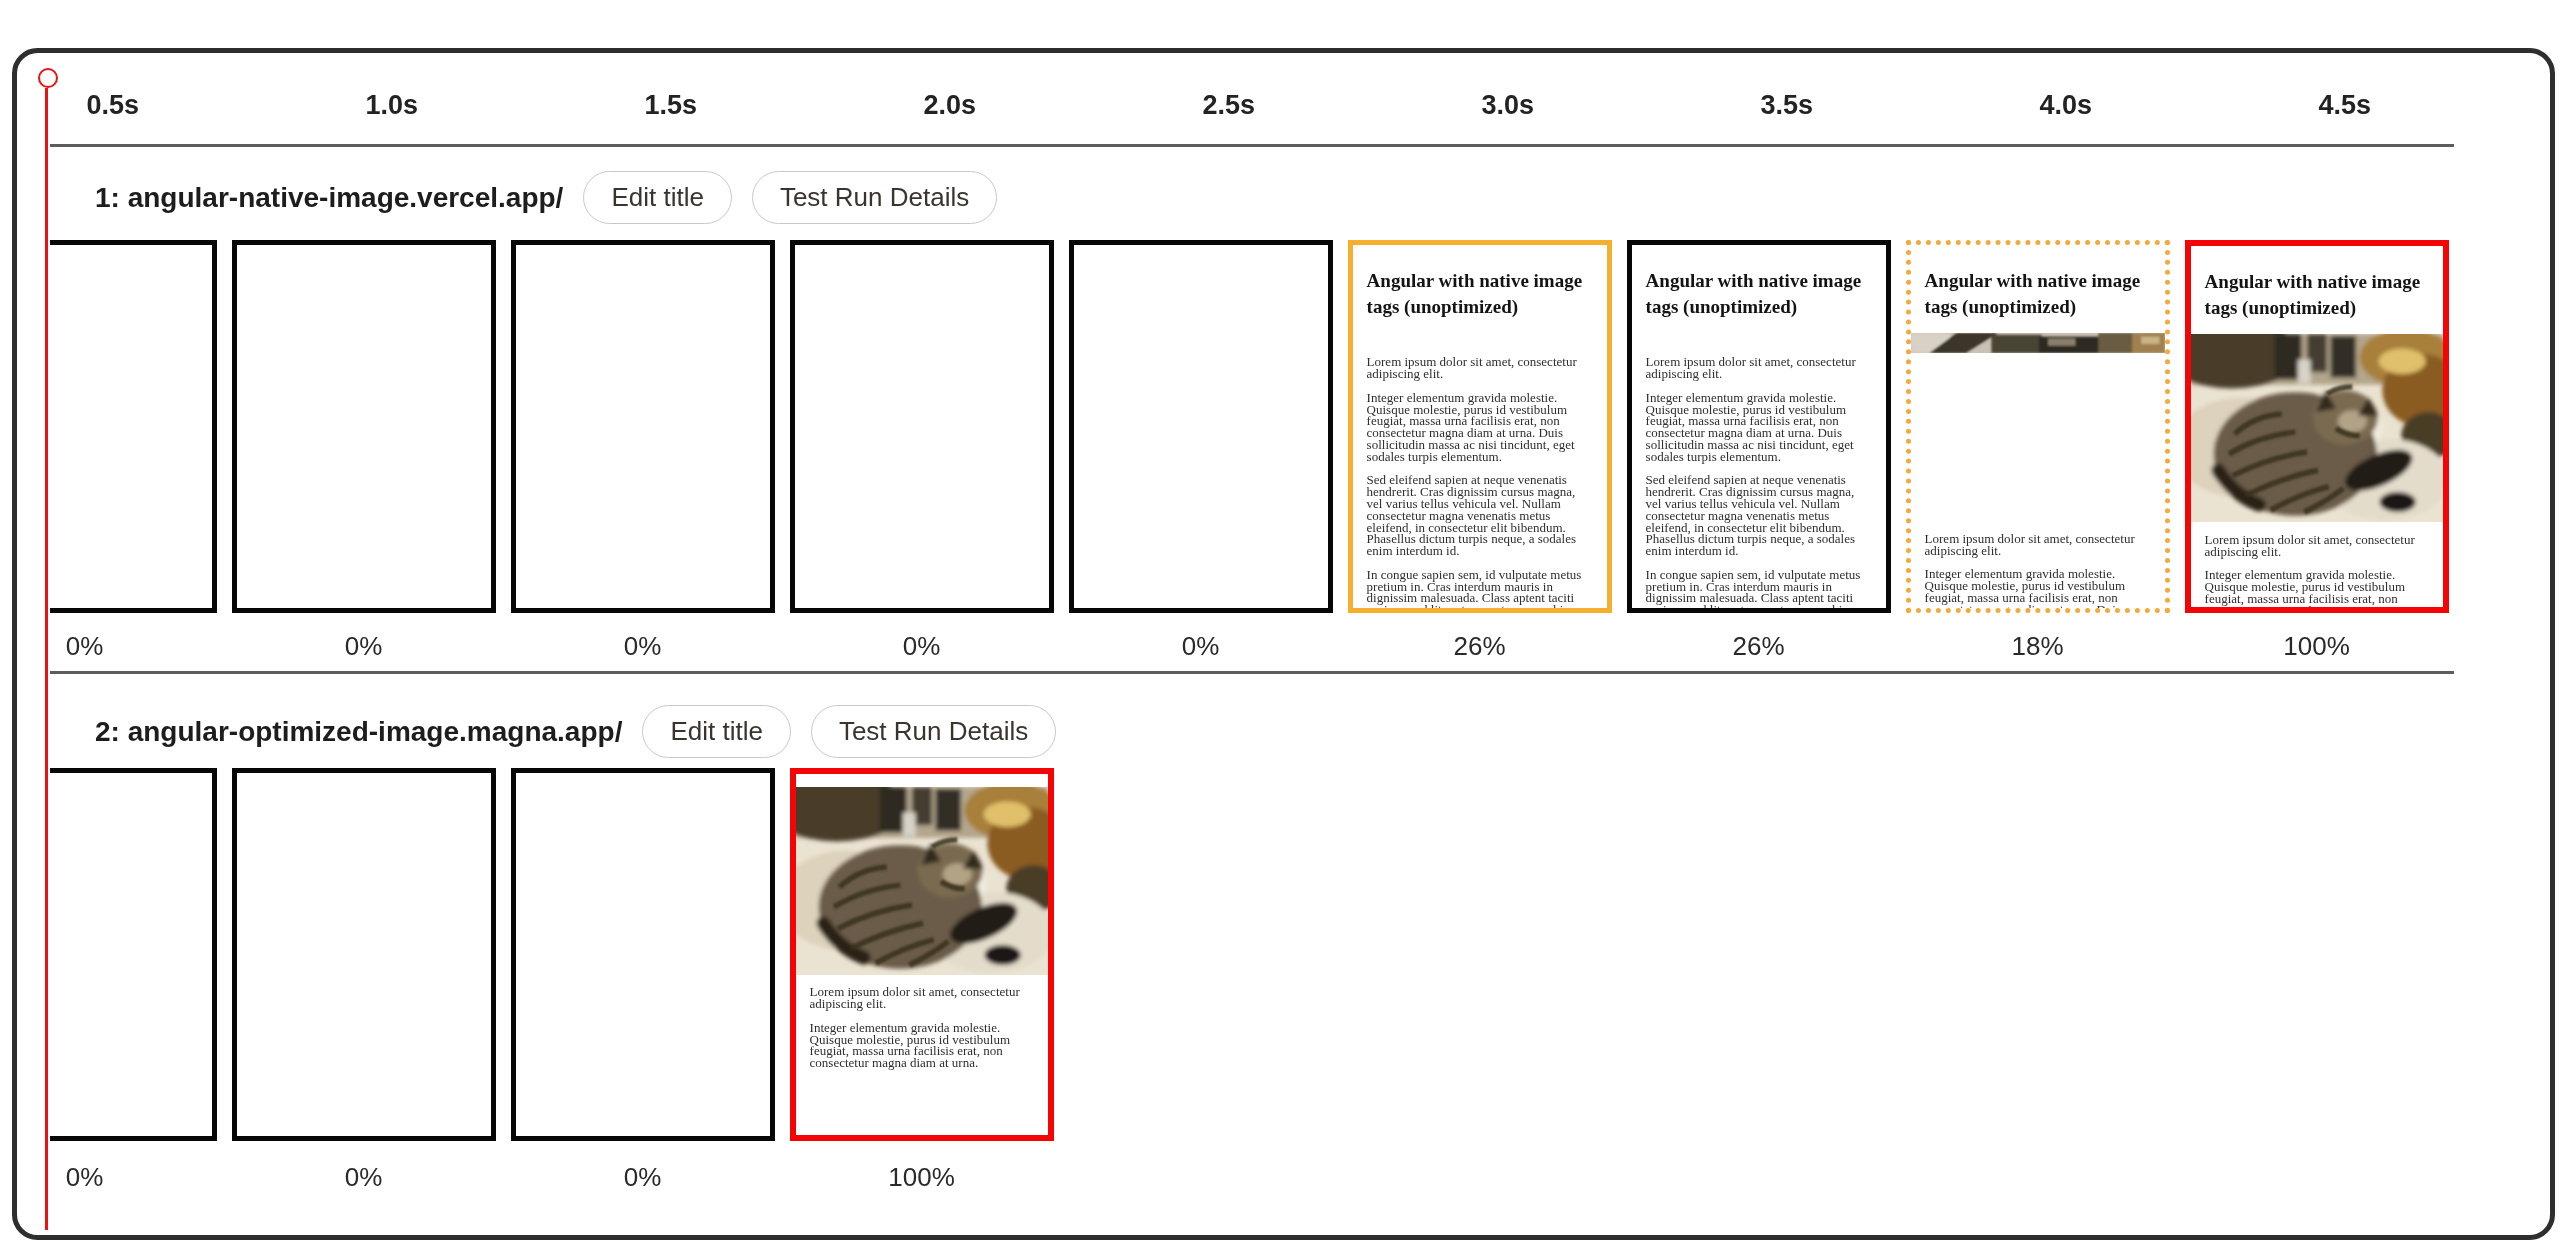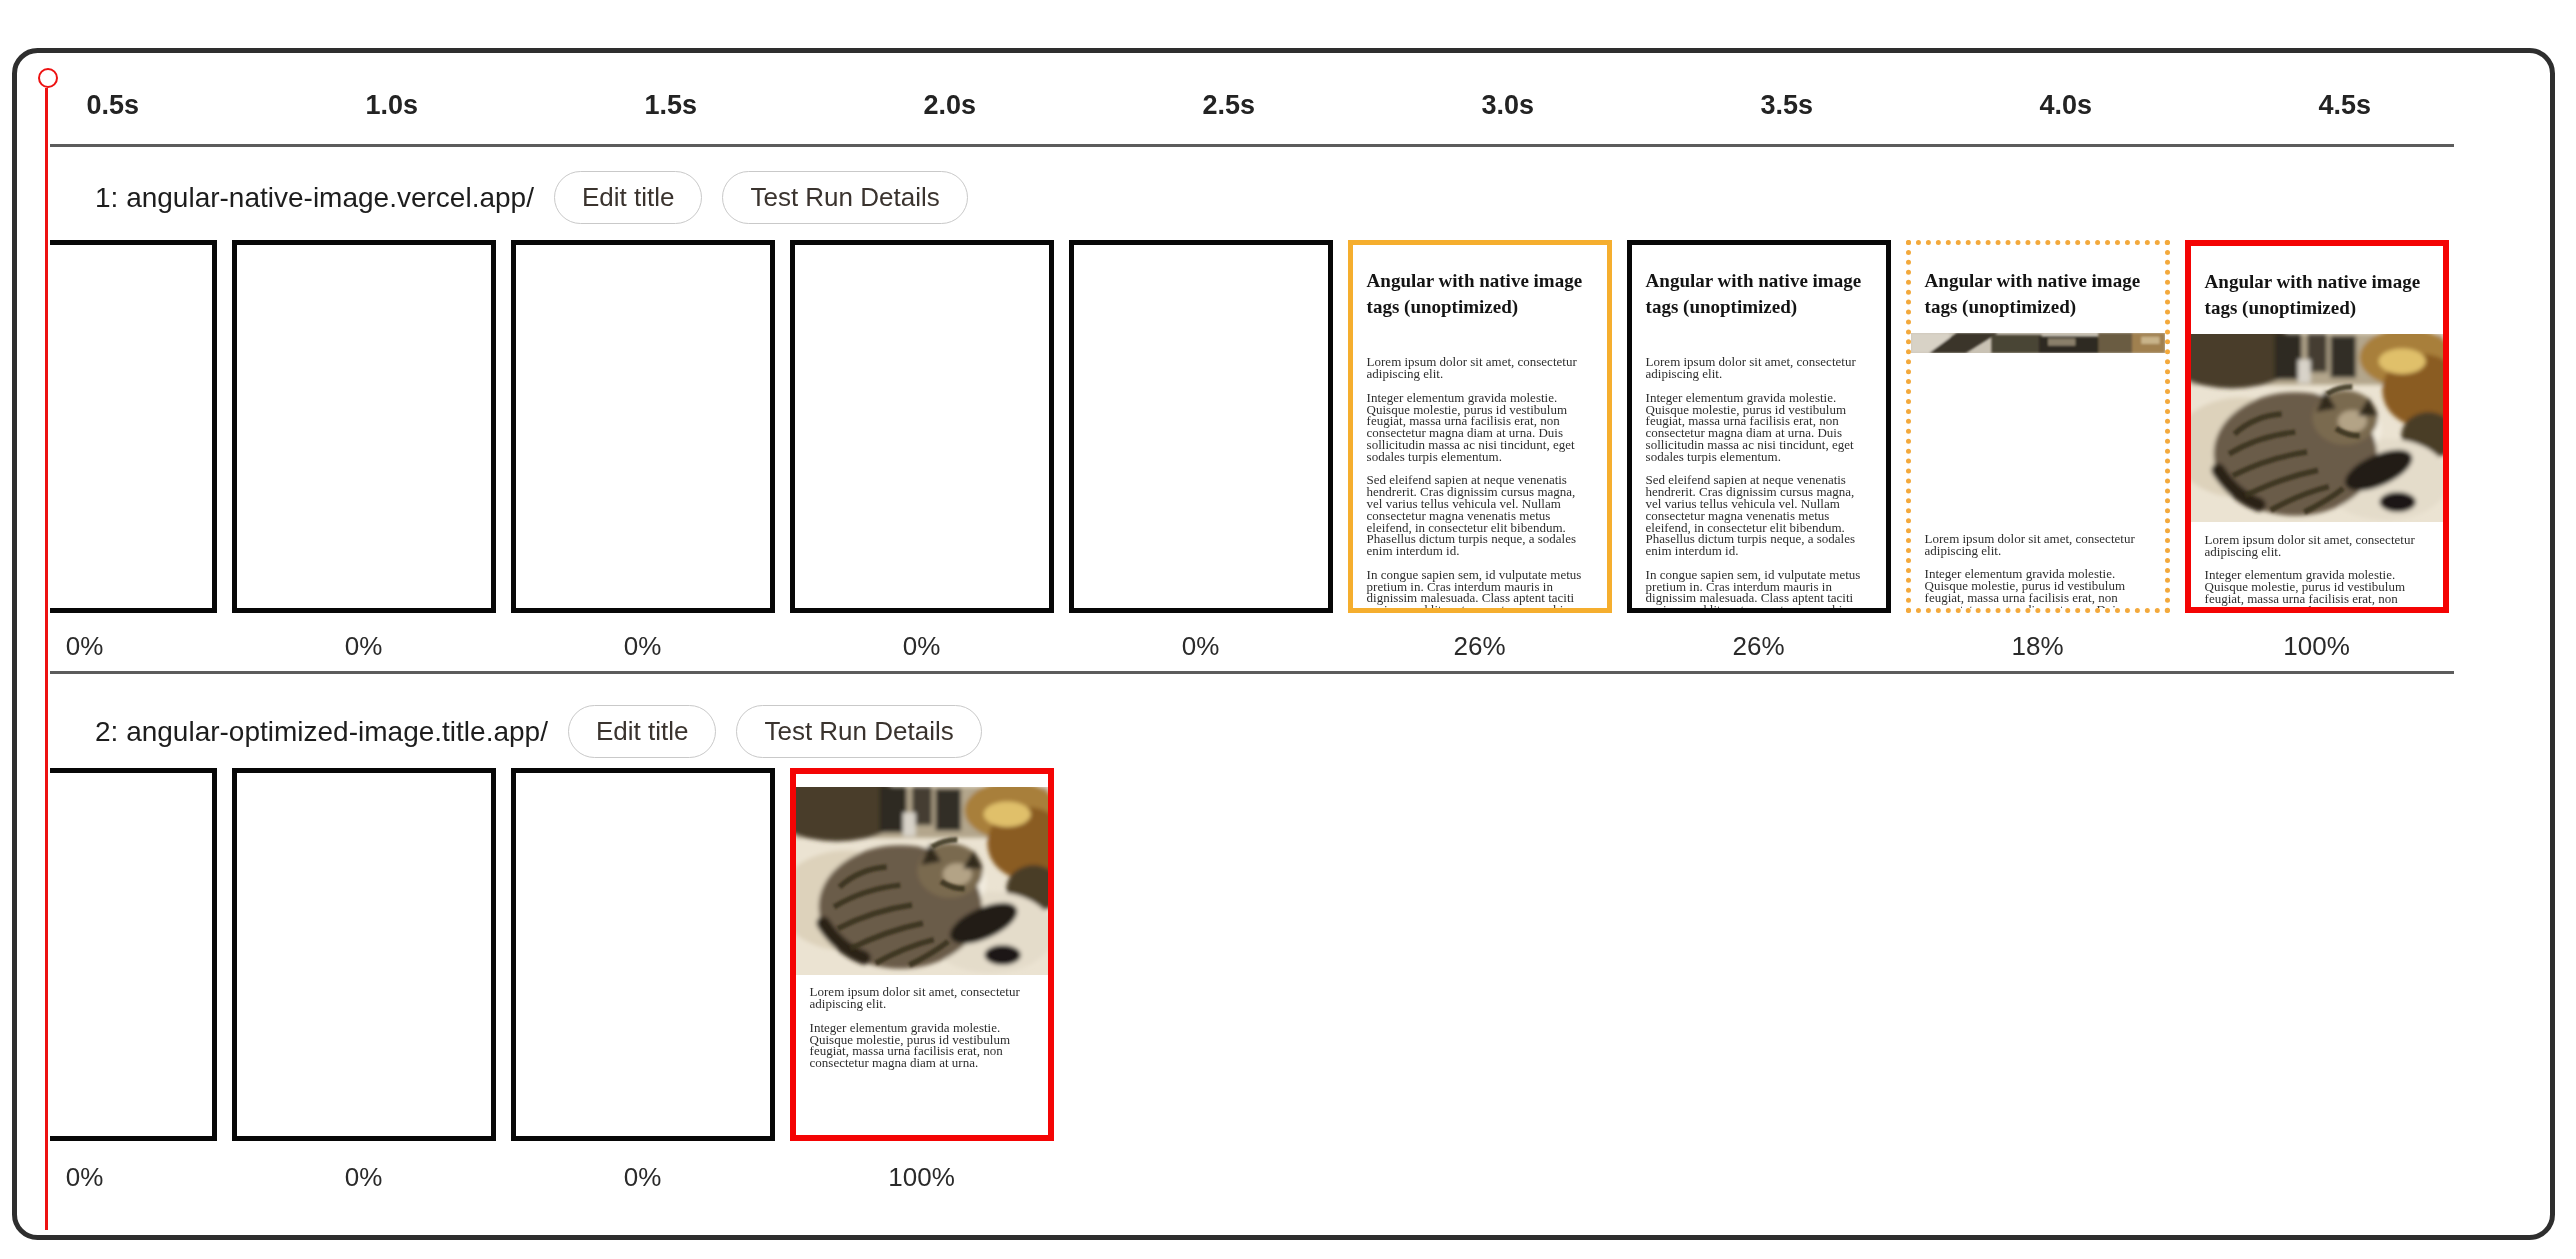--- a/index.html
+++ b/index.html
@@ -12,21 +12,21 @@
   .hline{position:absolute;height:2.7px;background:#5c5c5c;left:50px;width:2404px;}
   .axis-line{top:144px;}
   .sep-line{top:671px;}
 
   .tick{position:absolute;top:90px;width:109px;text-align:right;
         font-size:27px;font-weight:700;color:#232323;}
 
   .run-header{position:absolute;left:95px;height:53px;display:flex;align-items:center;gap:20px;}
   .run-header.r1{top:171px;}
   .run-header.r2{top:705px;}
-  .run-title{font-size:28px;font-weight:400;color:#1d1d1d;white-space:nowrap;}
+  .run-title{font-size:28px;font-weight:700;color:#1d1d1d;white-space:nowrap;}
   .pill{display:inline-block;box-sizing:border-box;height:53px;line-height:49px;padding:0 27px;
         background:#fff;border:1.8px solid #c9c9c9;border-radius:27px;
         font-family:"Liberation Sans",sans-serif;font-size:26px;color:#3a332e;white-space:nowrap;cursor:pointer;}
 
   .strip-clip{position:absolute;left:50px;width:2405px;height:376px;overflow:hidden;}
   .strip-clip.r1{top:239px;}
   .strip-clip.r2{top:767px;}
 
   .frame{position:absolute;top:0.9px;box-sizing:border-box;width:264px;height:373px;
          background:#fff;border:5.5px solid #070707;overflow:hidden;}
@@ -129,21 +129,21 @@
   <span class="pct r1" style="left:309px">0%</span>
   <span class="pct r1" style="left:588px">0%</span>
   <span class="pct r1" style="left:867px">0%</span>
   <span class="pct r1" style="left:1146px">0%</span>
   <span class="pct r1" style="left:1425px">26%</span>
   <span class="pct r1" style="left:1704px">26%</span>
   <span class="pct r1" style="left:1983px">18%</span>
   <span class="pct r1" style="left:2262px">100%</span>
 
   <div class="run-header r2">
-    <span class="run-title">2: angular-optimized-image.title.app/</span>
+    <span class="run-title">2: angular-optimized-image.magna.app/</span>
     <button class="pill">Edit title</button>
     <button class="pill">Test Run Details</button>
   </div>
 
   <div class="strip-clip r2">
     <div class="frame" style="left:-97px"></div>
     <div class="frame" style="left:182px"></div>
     <div class="frame" style="left:461px"></div>
 
     <div class="frame red" style="left:740px">

